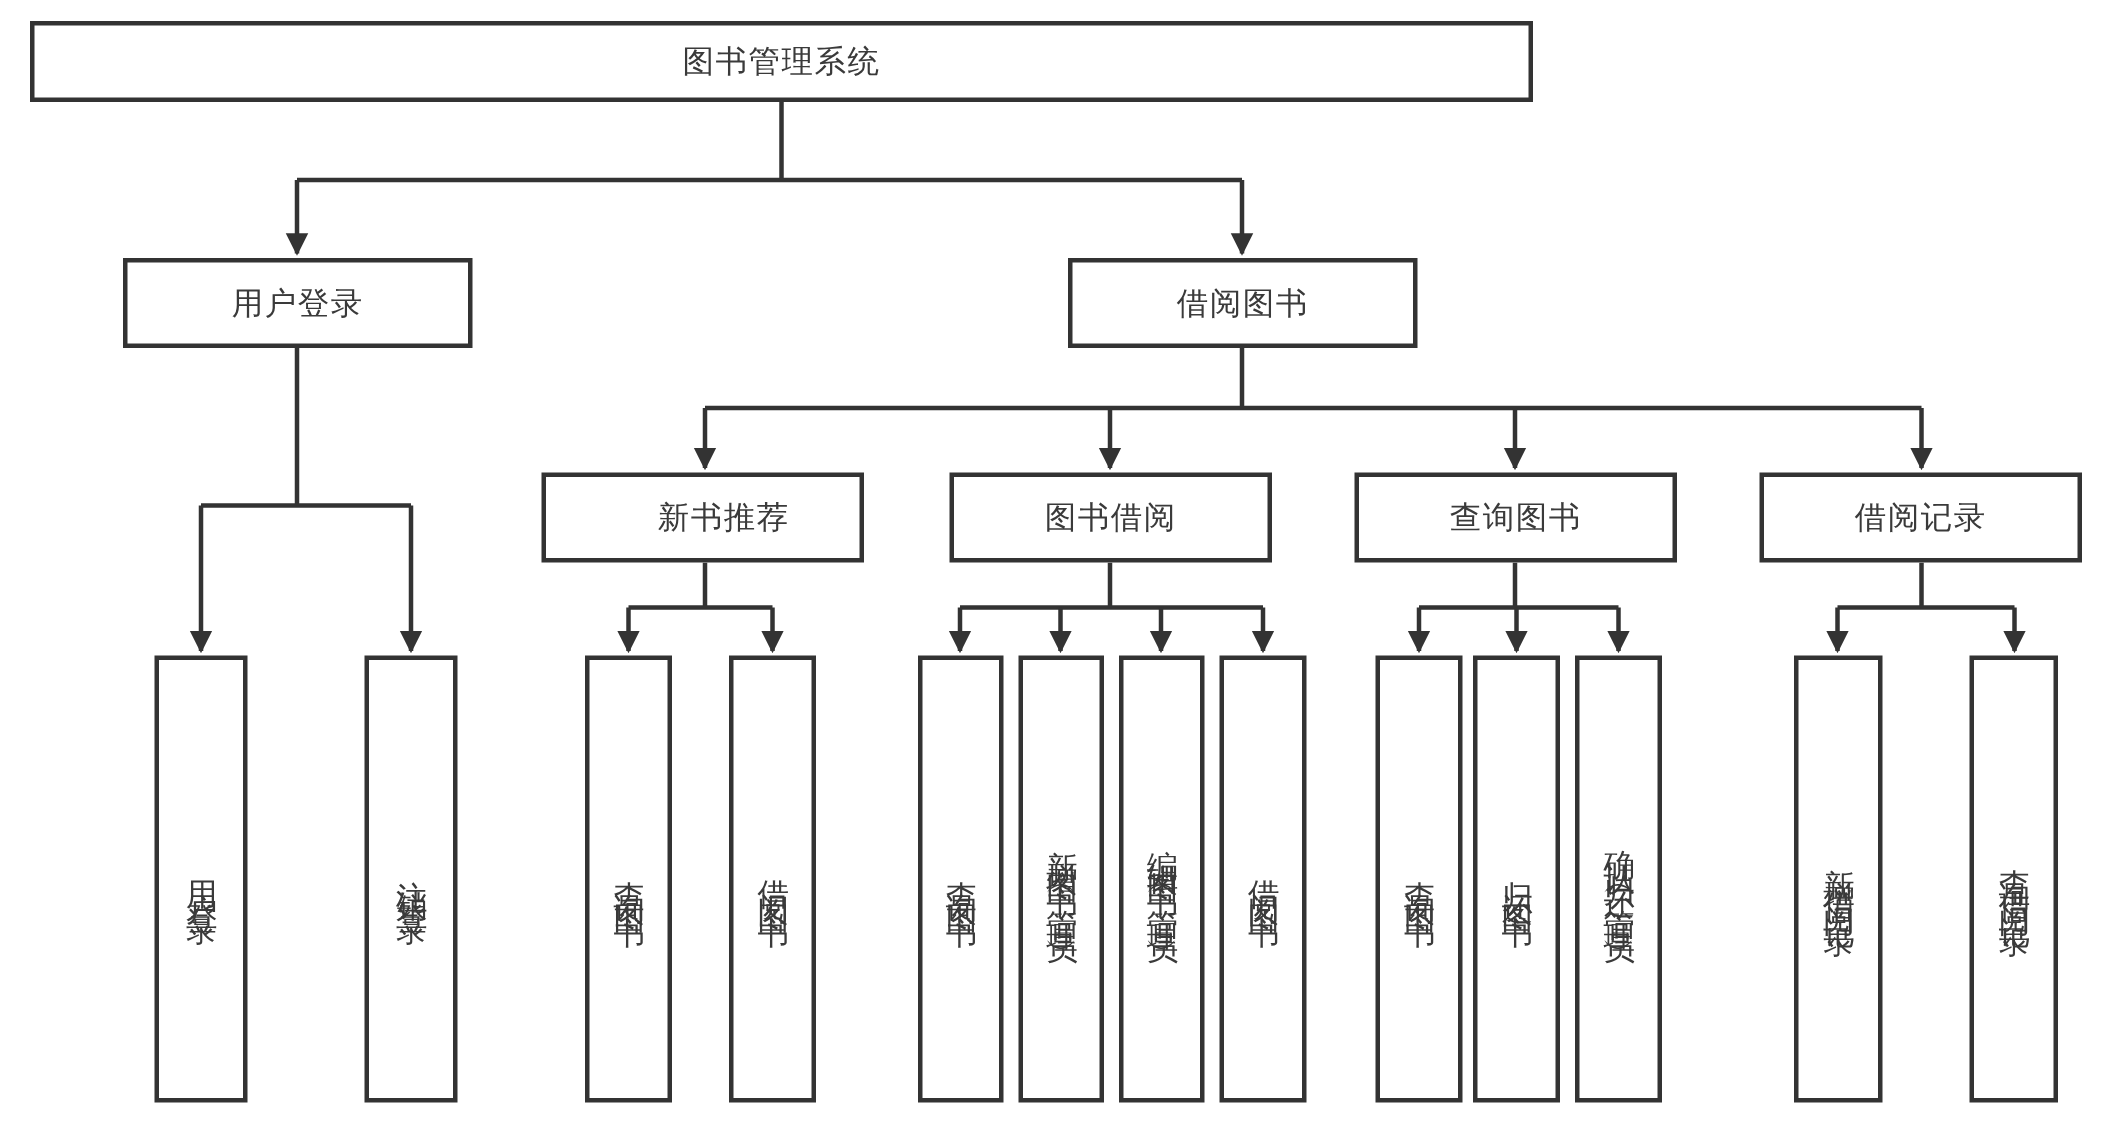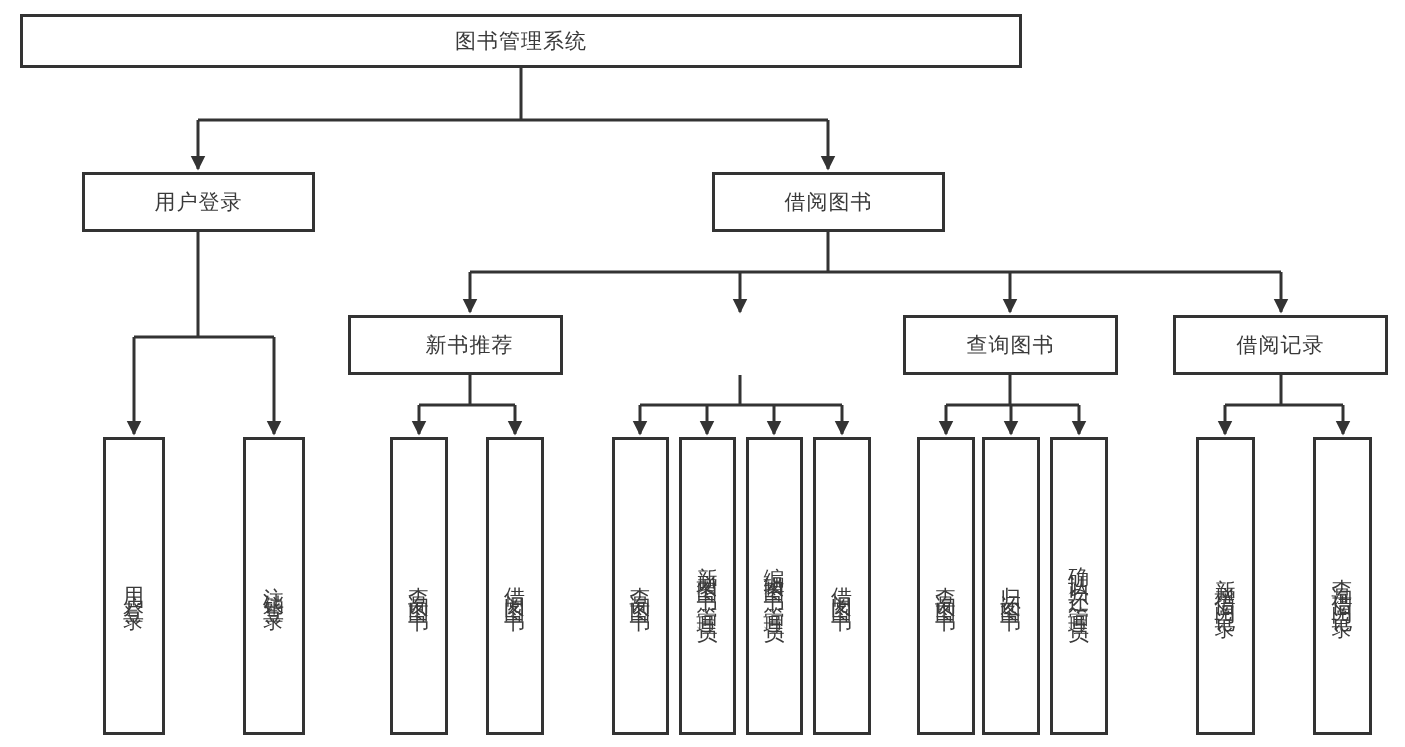--- a/index.html
+++ b/index.html
@@ -127,22 +127,25 @@
     <span>图书管理系统</span>
   </div>
 
   <div class="box h-box" style="left:82px; top:172px; width:233px; height:60px;">
     <span>用户登录</span>
   </div>
   <div class="box h-box" style="left:712px; top:172px; width:233px; height:60px;">
     <span>借阅图书</span>
   </div>
 
-  <div class="box h-box" style="left:348px; top:315px; width:215px; height:60px;padding-left:28px;">
+  <div class="box h-box" style="left:361px; top:315px; width:215px; height:60px;padding-left:28px;">
     <span>新书推荐</span>
+  </div>
+  <div class="box h-box" style="left:633px; top:315px; width:215px; height:60px;">
+    <span>图书借阅</span>
   </div>
   <div class="box h-box" style="left:903px; top:315px; width:215px; height:60px;">
     <span>查询图书</span>
   </div>
   <div class="box h-box" style="left:1173px; top:315px; width:215px; height:60px;">
     <span>借阅记录</span>
   </div>
 
   <div class="box v-box" style="left:103px; top:437px; width:62px; height:298px;">
     <span class="v-label">用户登录</span>

